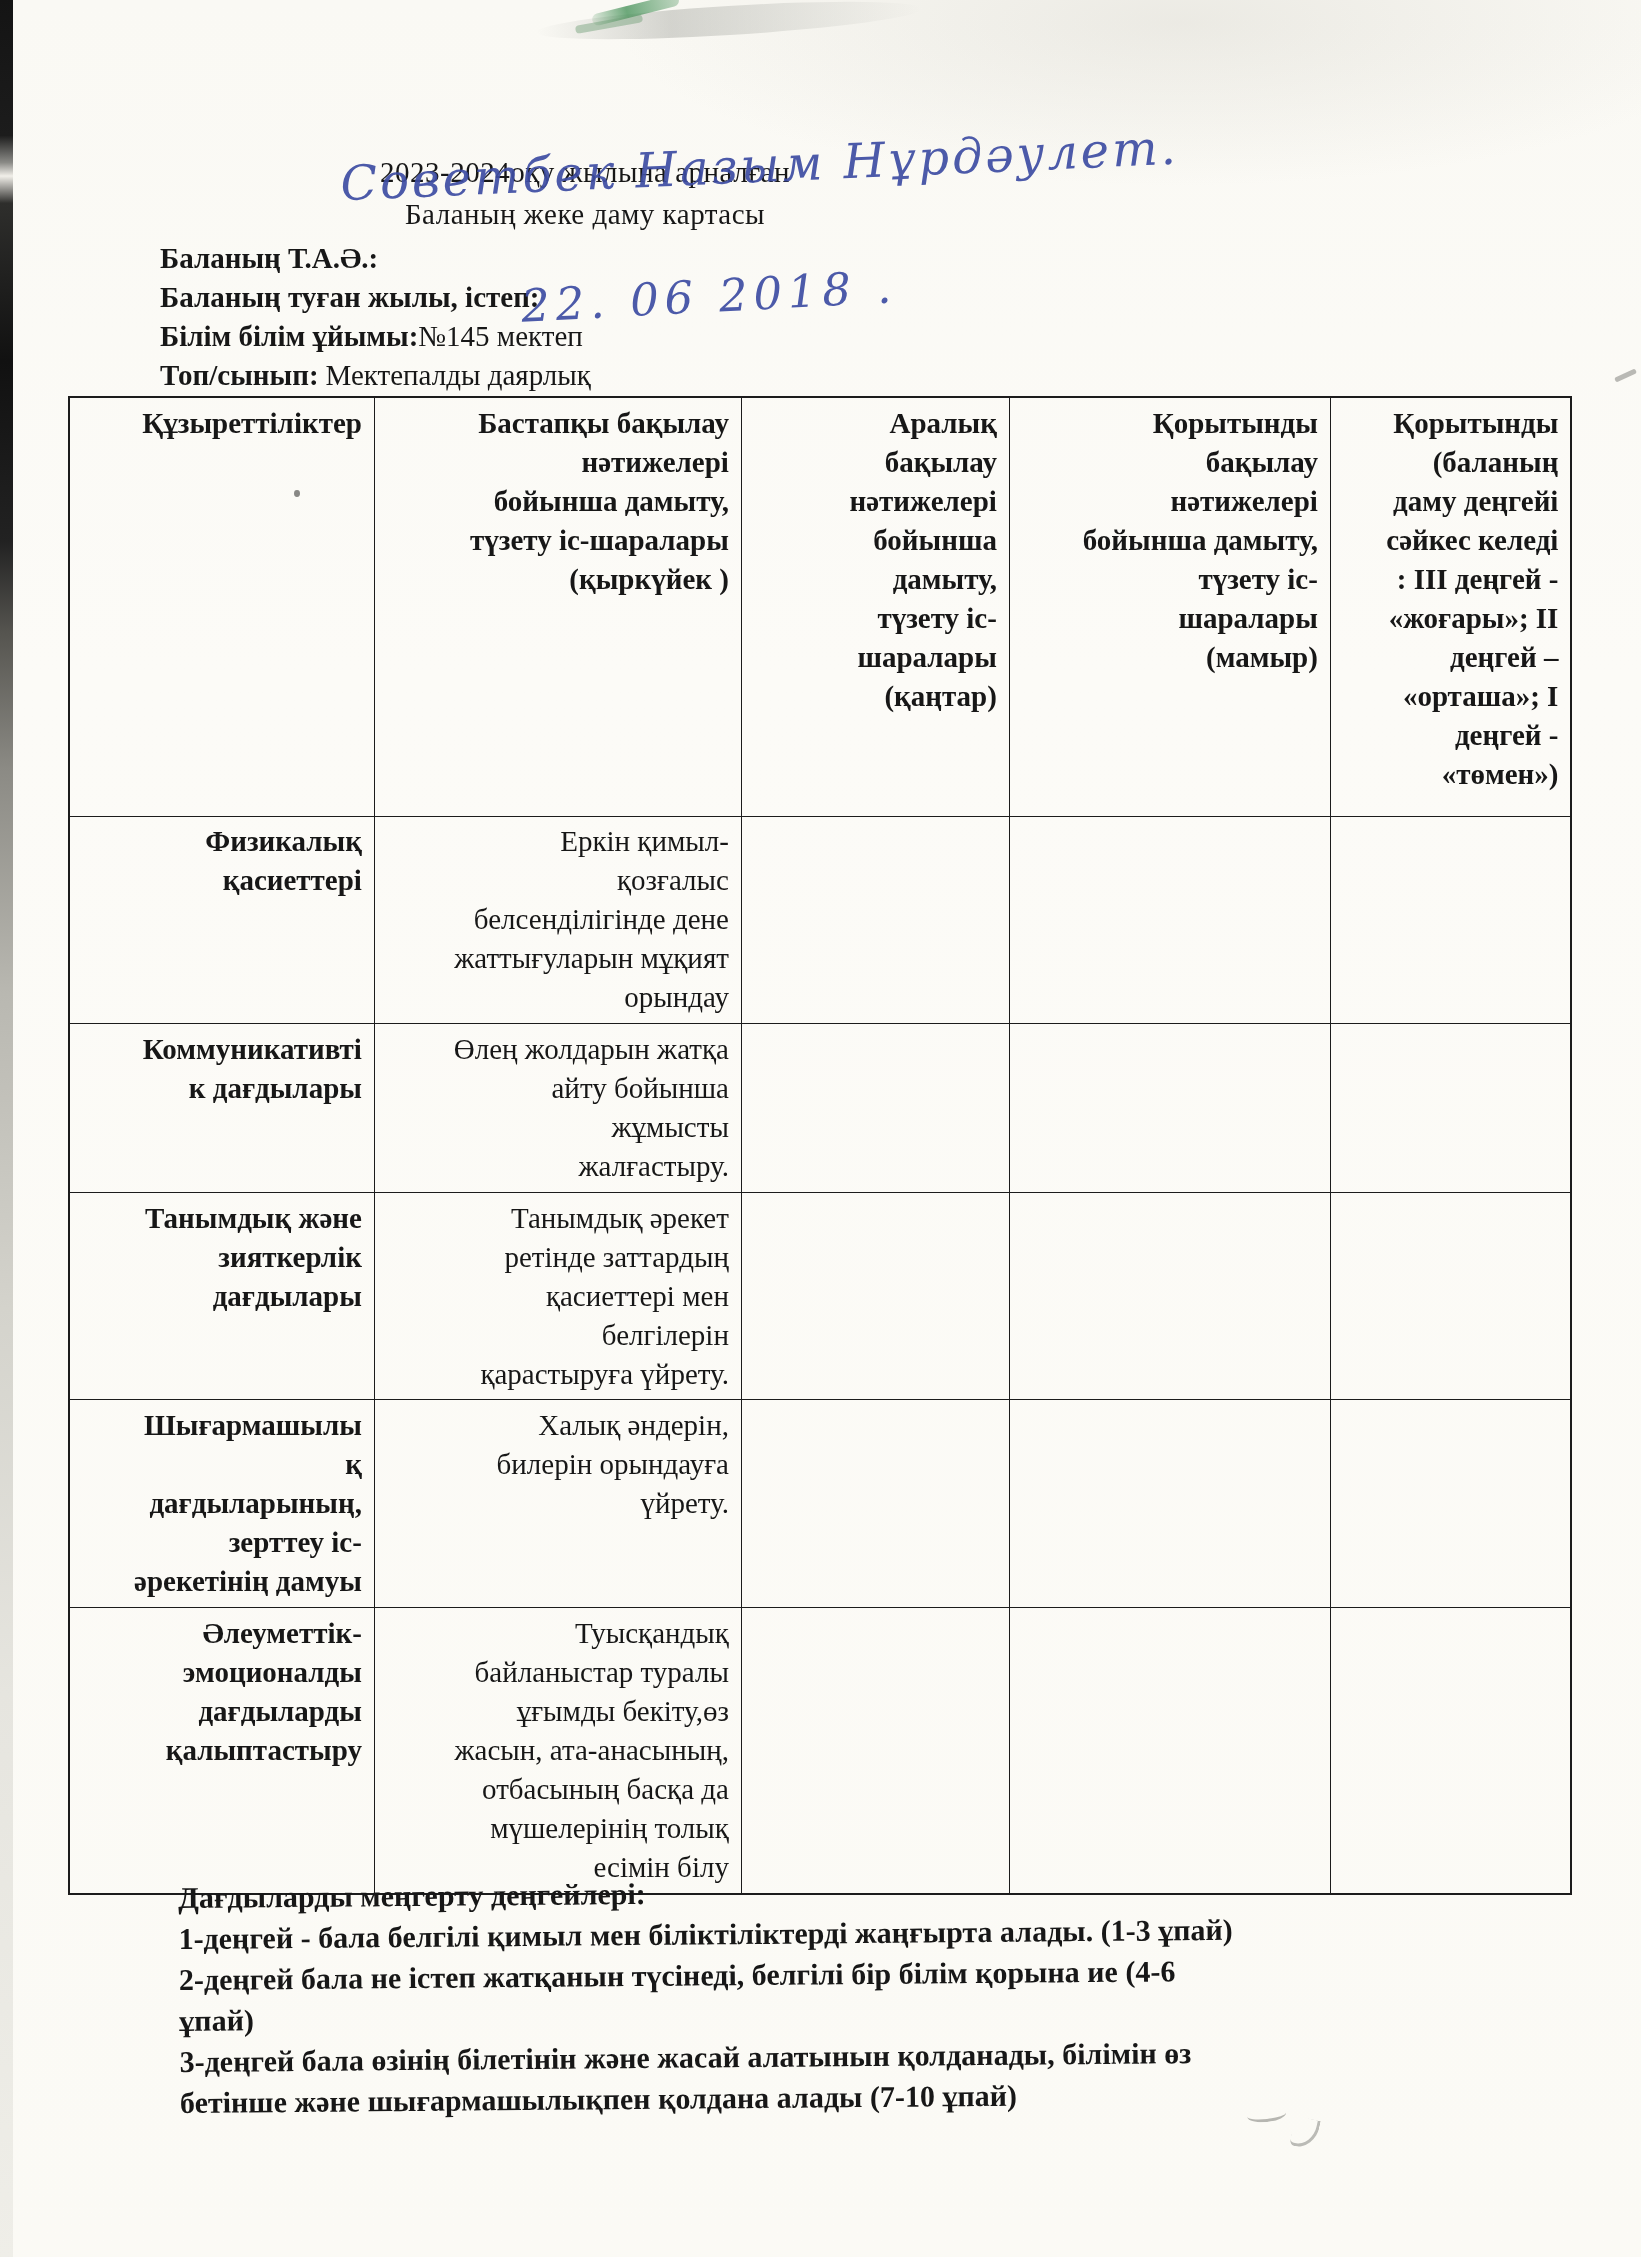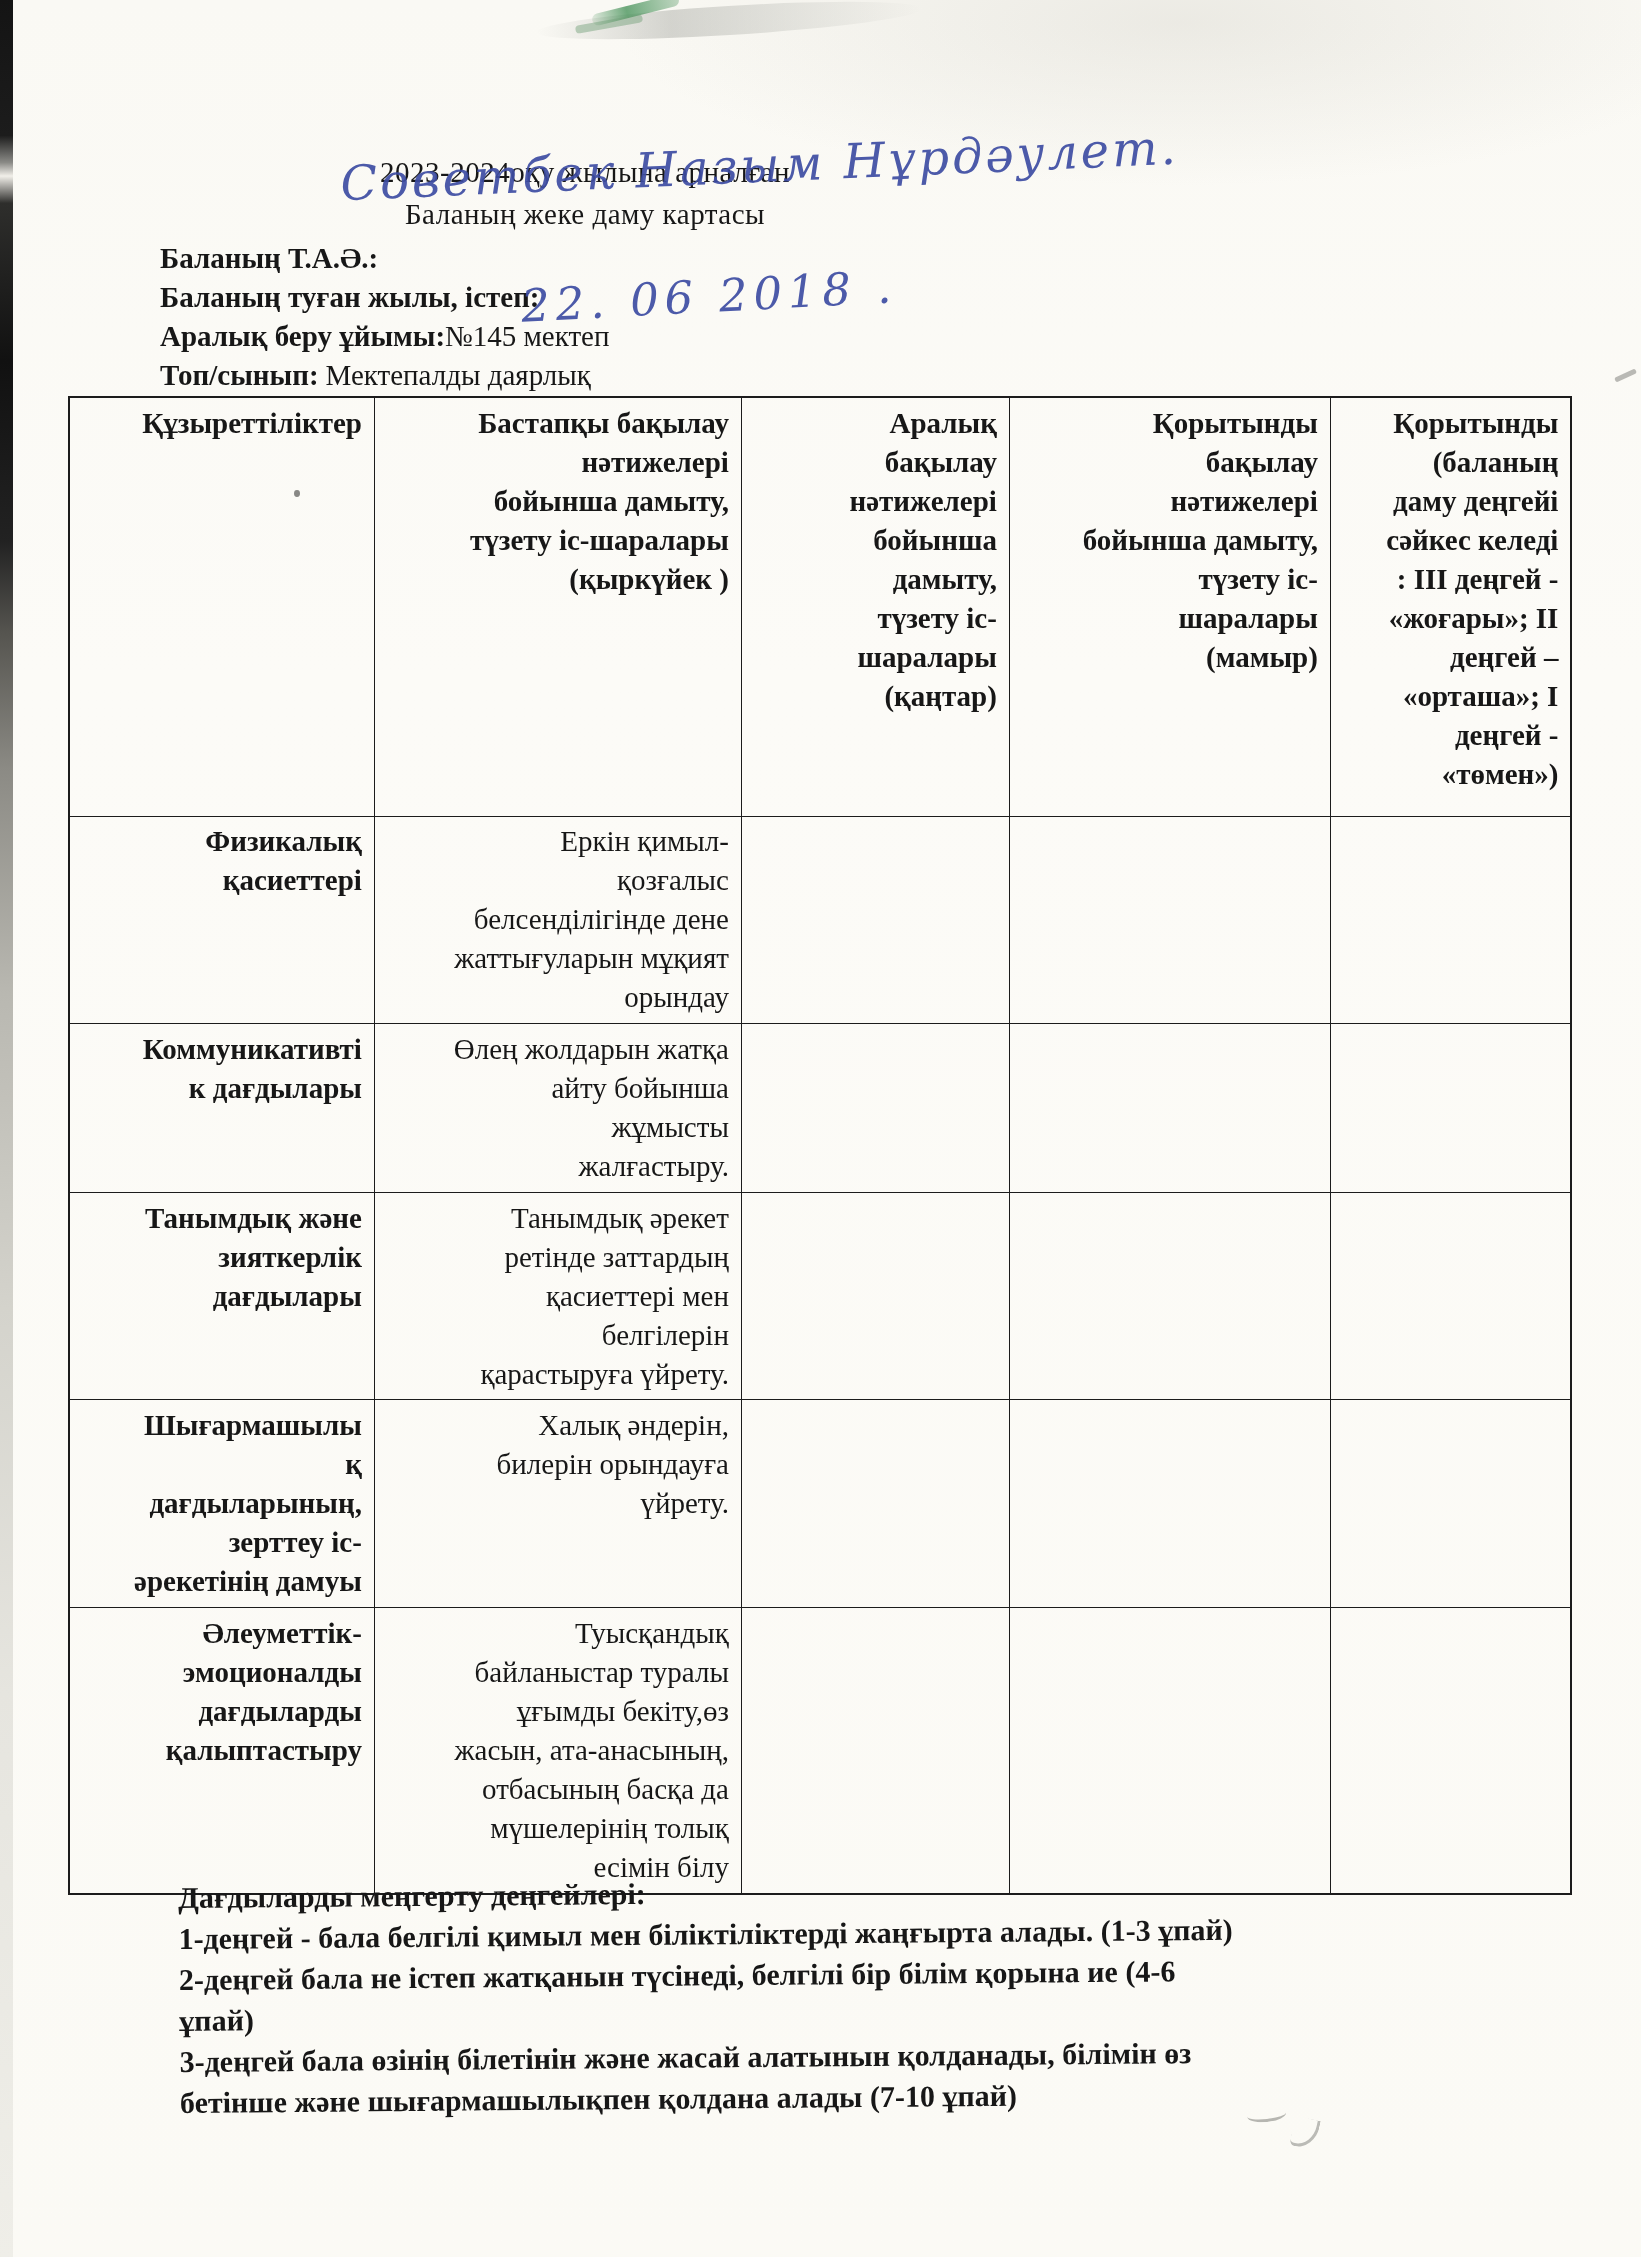--- a/index.html
+++ b/index.html
@@ -71,21 +71,21 @@
 </div>
 
 <div class="fields">
   <div class="field-line">
     <span>Баланың Т.А.Ә.:</span>
   </div>
   <div class="field-line">
     <span>Баланың туған жылы, істеп:</span>
   </div>
   <div class="field-line">
-    <span>Аралық беру ұйымы:</span><span class="typed-value">№145 мектеп</span>
+    <span>Білім білім ұйымы:</span><span class="typed-value">№145 мектеп</span>
   </div>
   <div class="field-line">
     <span>Топ/сынып:</span><span class="typed-value gap">Мектепалды даярлық</span>
   </div>
 </div>
 
 <div class="hw hw-name">Советбек Назым Нұрдәулет.</div>
 <div class="hw hw-date">22. 06 2018 .</div>
 
 <table class="dev">

